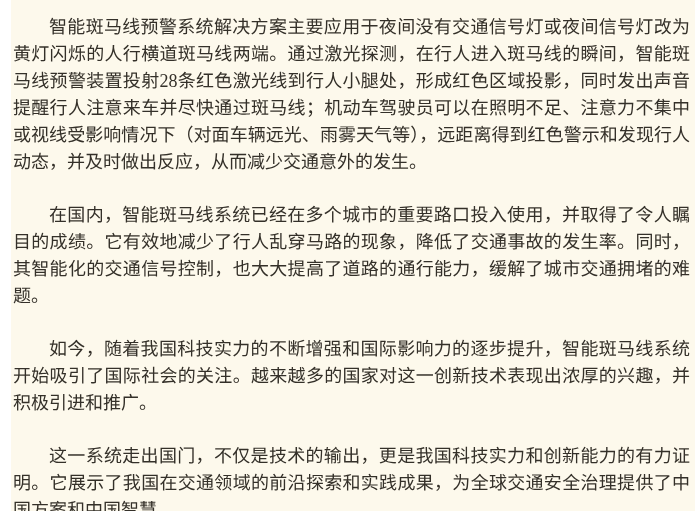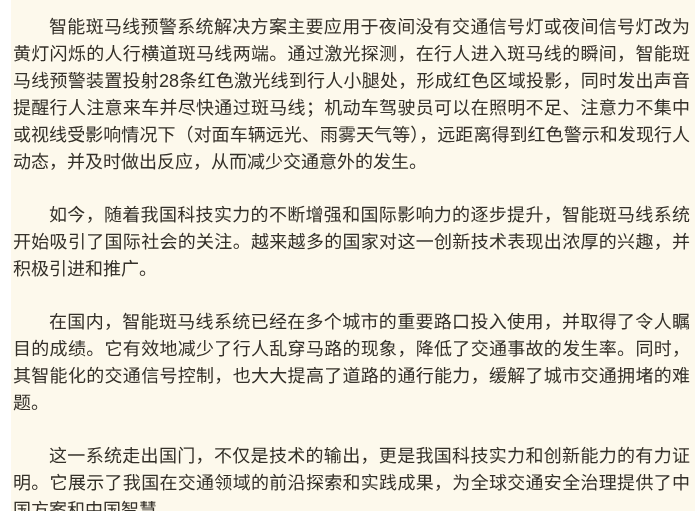--- a/index.html
+++ b/index.html
@@ -34,26 +34,26 @@
     }
     .paragraph {
       margin: 0 0 26px 0;
       font-size: 18px;
       line-height: 27px;
       color: var(--text-color, #343029);
       text-indent: 2em;
       text-align: justify;
       letter-spacing: 0;
       word-break: break-all;
-      font-family: Liberation Sans, sans-serif;
+      font-family: Liberation Serif, serif;
     }
   </style>
 </head>
 <body>
 
 <div class="page-left-margin"></div>
 
 <div class="document-page">
   <p class="paragraph">智能斑马线预警系统解决方案主要应用于夜间没有交通信号灯或夜间信号灯改为黄灯闪烁的人行横道斑马线两端。通过激光探测，在行人进入斑马线的瞬间，智能斑马线预警装置投射28条红色激光线到行人小腿处，形成红色区域投影，同时发出声音提醒行人注意来车并尽快通过斑马线；机动车驾驶员可以在照明不足、注意力不集中或视线受影响情况下（对面车辆远光、雨雾天气等），远距离得到红色警示和发现行人动态，并及时做出反应，从而减少交通意外的发生。</p>
+  <p class="paragraph">在国内，智能斑马线系统已经在多个城市的重要路口投入使用，并取得了令人瞩目的成绩。它有效地减少了行人乱穿马路的现象，降低了交通事故的发生率。同时，其智能化的交通信号控制，也大大提高了道路的通行能力，缓解了城市交通拥堵的难题。</p>
   <p class="paragraph">如今，随着我国科技实力的不断增强和国际影响力的逐步提升，智能斑马线系统开始吸引了国际社会的关注。越来越多的国家对这一创新技术表现出浓厚的兴趣，并积极引进和推广。</p>
-  <p class="paragraph">在国内，智能斑马线系统已经在多个城市的重要路口投入使用，并取得了令人瞩目的成绩。它有效地减少了行人乱穿马路的现象，降低了交通事故的发生率。同时，其智能化的交通信号控制，也大大提高了道路的通行能力，缓解了城市交通拥堵的难题。</p>
   <p class="paragraph">这一系统走出国门，不仅是技术的输出，更是我国科技实力和创新能力的有力证明。它展示了我国在交通领域的前沿探索和实践成果，为全球交通安全治理提供了中国方案和中国智慧。</p>
 </div>
 
 </body></html>

